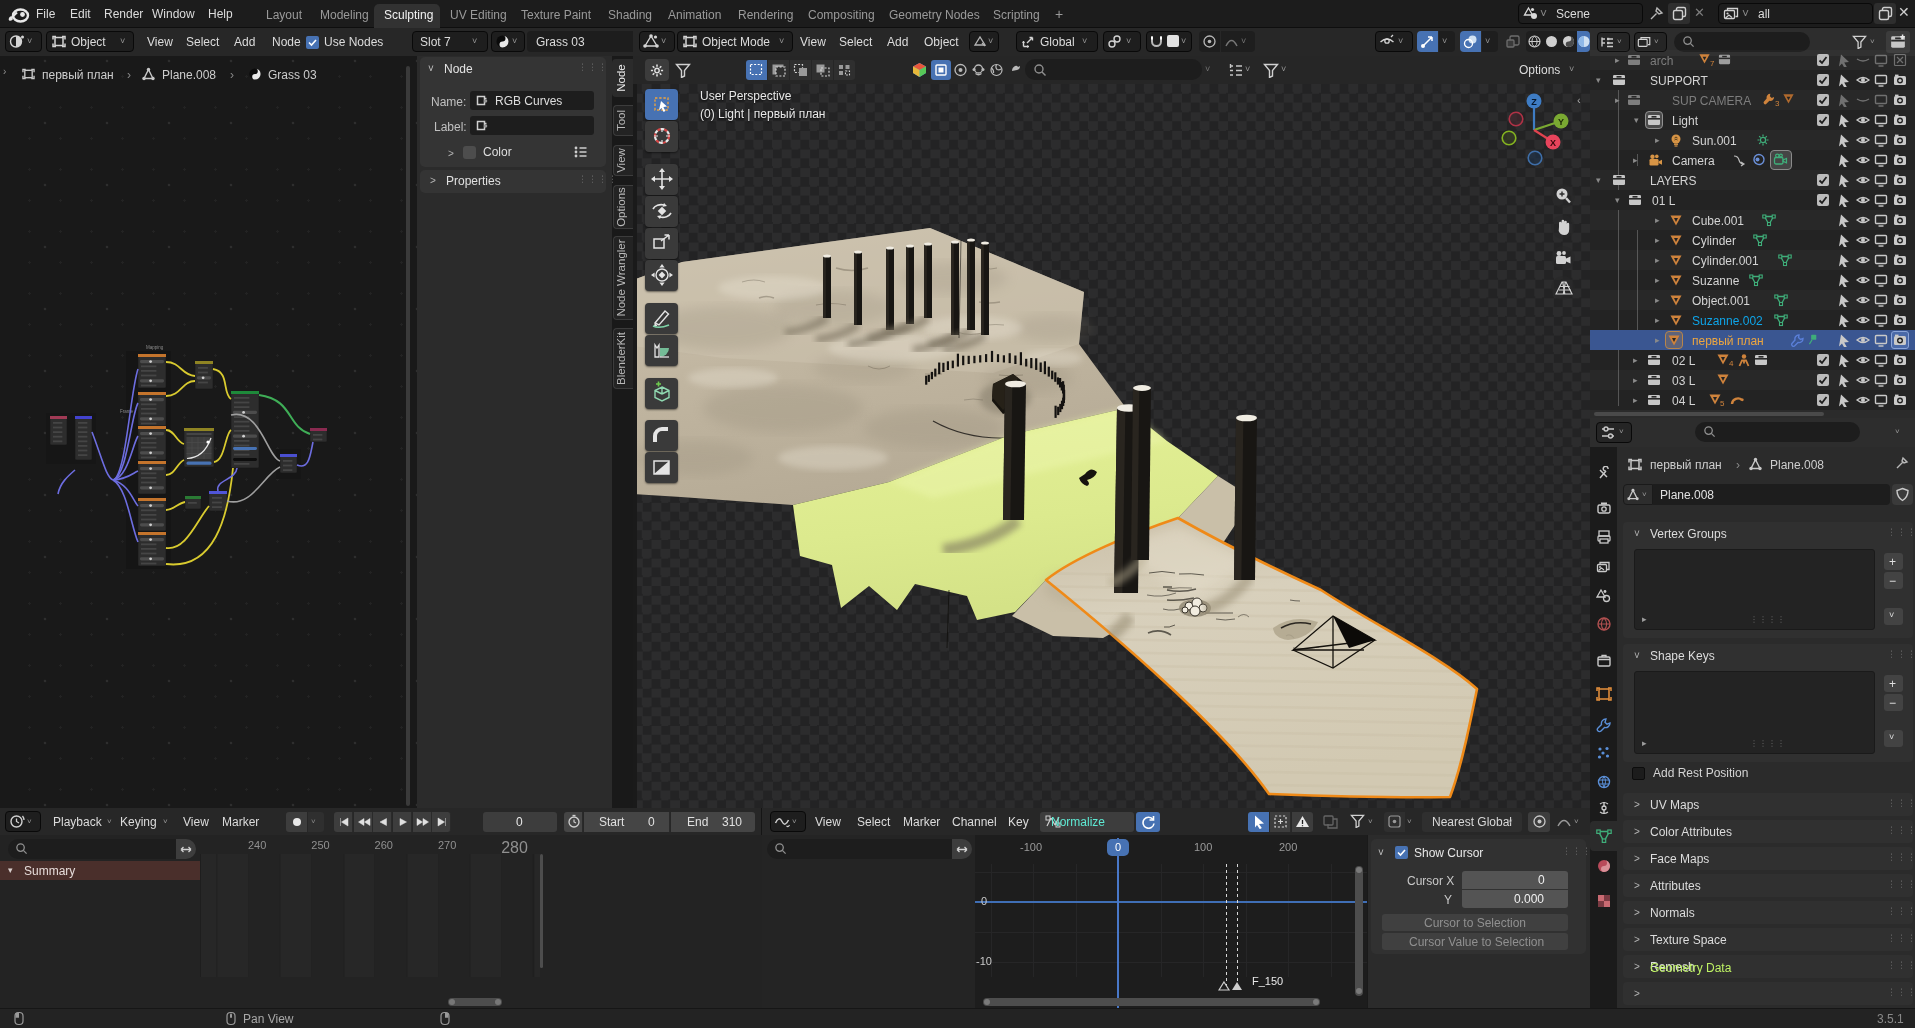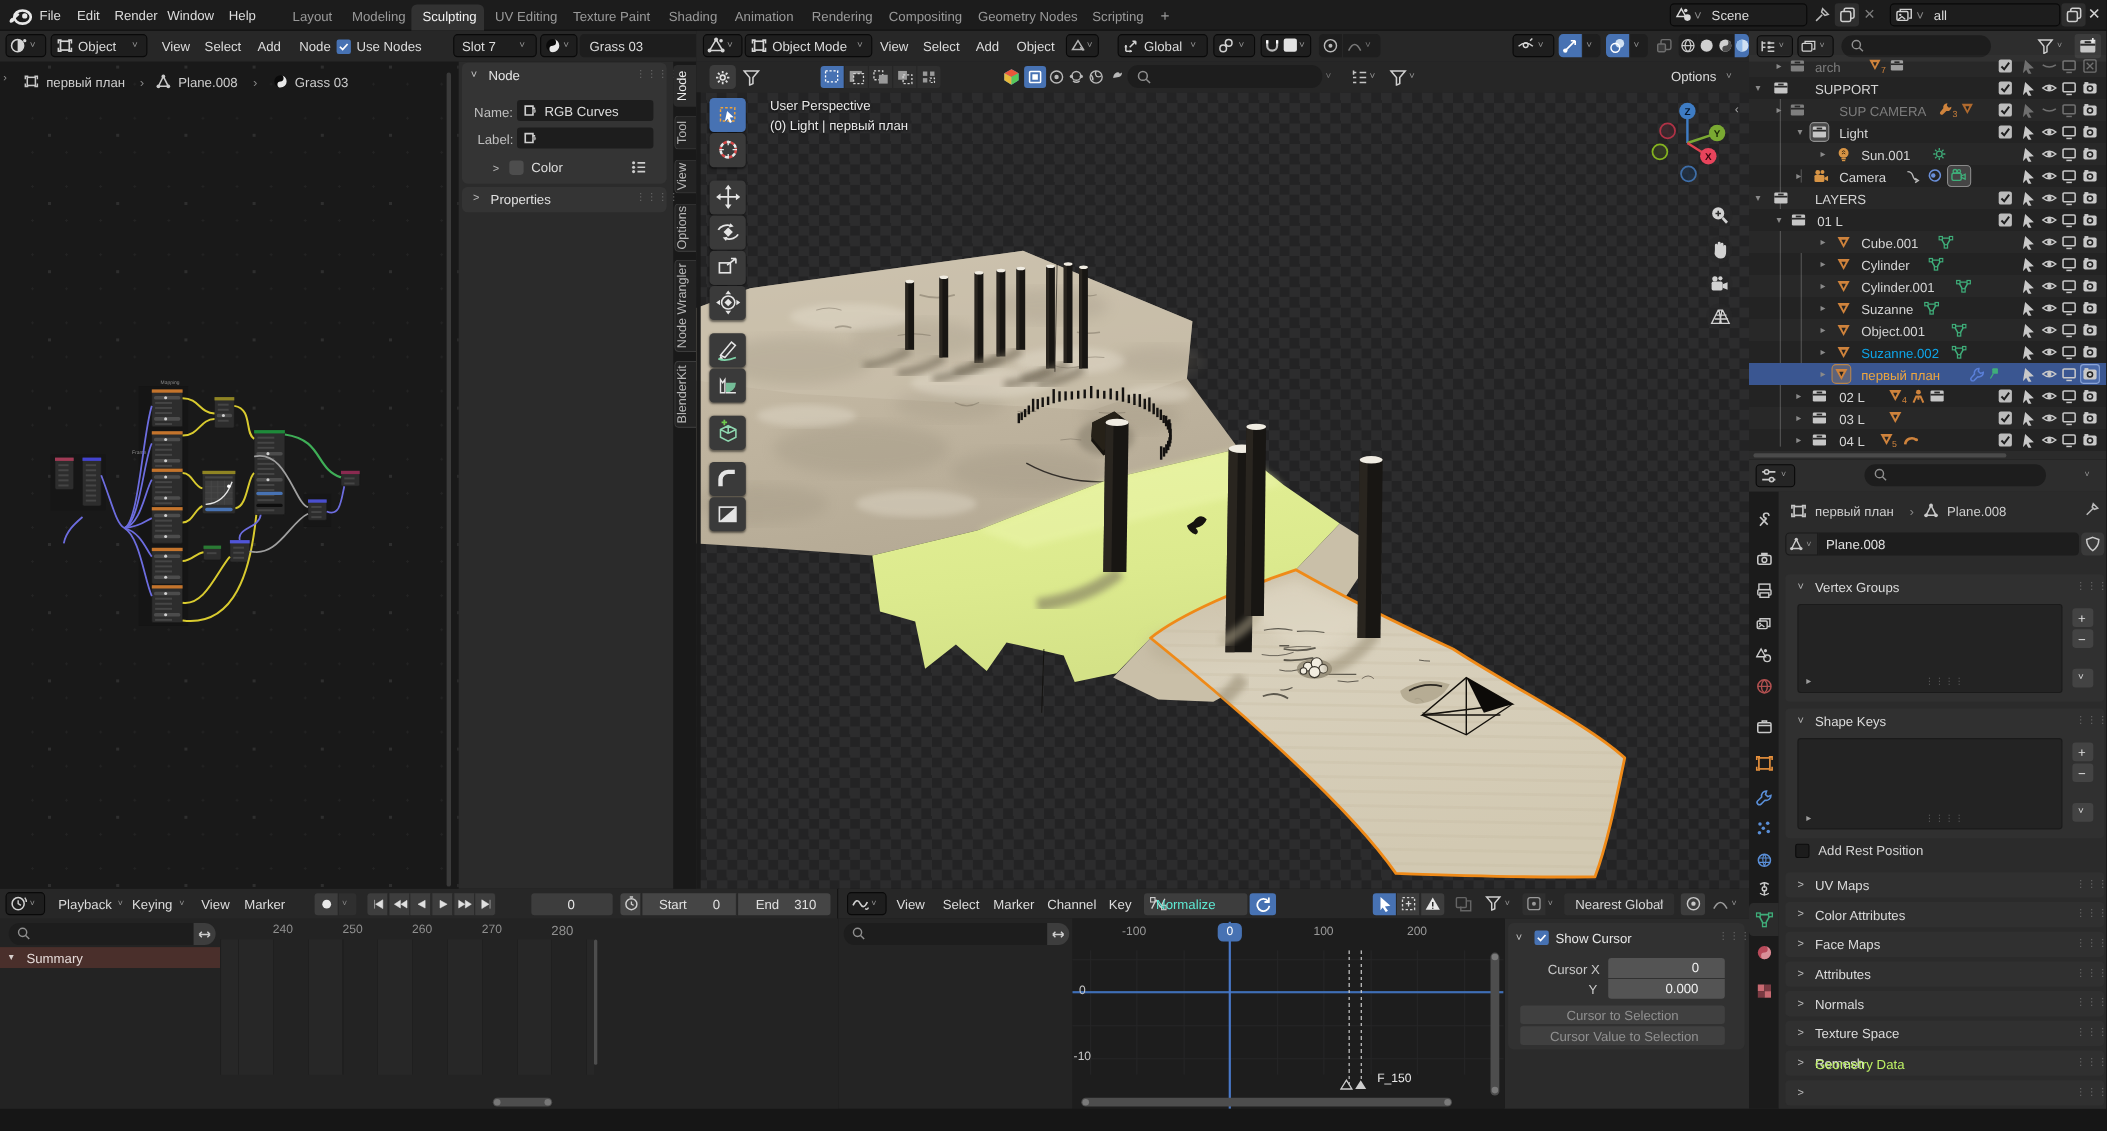--- a/index.html
+++ b/index.html
@@ -1646,21 +1646,21 @@
         <path d="M9 9 l3.5 3.5" stroke="#8f8f8f" stroke-width="1.4"></path>
       </svg>
 <div class="a" style="left:176px;top:31px;width:20px;height:20px;background:#3d3d3d;border-radius:0 10px 10px 0"></div>
 <svg class="a" style="left:178px;top:36px" width="16" height="11" viewBox="0 0 16 11">
         <path d="M3 5.5 h10 M3 5.5 l2.5-2.5 M3 5.5 l2.5 2.5 M13 5.5 l-2.5-2.5 M13 5.5 l-2.5 2.5" stroke="#d0d0d0" stroke-width="1.3" fill="none"></path>
       </svg>
 <div class="tx" style="left:248.0px;top:31px;color:#909090;font-size:11px">240</div>
 <div class="tx" style="left:311.3px;top:31px;color:#909090;font-size:11px">250</div>
 <div class="tx" style="left:374.6px;top:31px;color:#909090;font-size:11px">260</div>
 <div class="tx" style="left:437.9px;top:31px;color:#909090;font-size:11px">270</div>
-<div class="tx" style="left:501.2px;top:31px;color:#909090;font-size:12px">280</div>
+<div class="tx" style="left:501.2px;top:31px;color:#909090;font-size:16px">280</div>
 <div class="a" style="left:200px;top:46px;width:340px;height:123px;background:repeating-linear-gradient(90deg,#272727 0px,#272727 31.65px,#232323 31.65px,#232323 63.3px);background-position:16.4px 0;border-left:1px solid #1e1e1e"></div>
 <div class="a" style="left:200px;top:46px;width:340px;height:123px;background:repeating-linear-gradient(90deg,#1f1f1f 0px,#1f1f1f 1px,transparent 1px,transparent 31.65px);background-position:16.4px 0"></div>
 <div class="a" style="left:540px;top:46px;width:3px;height:114px;background:#4d4d4d;border-radius:1.5px"></div>
 <div class="a" style="left:0;top:53px;width:200px;height:19px;background:#4a2f2b"></div>
 <div class="tx" style="left:8px;top:57px;color:#d8cfcd;font-size:9px">▾</div>
 <div class="tx" style="left:24px;top:56px;color:#e6dcda">Summary</div>
 <div class="a" style="left:448px;top:190px;width:54px;height:8px;background:#4d4d4d;border-radius:4px"></div>
 <div class="a" style="left:449px;top:191px;width:6px;height:6px;background:#777;border-radius:3px"></div>
 <div class="a" style="left:495px;top:191px;width:6px;height:6px;background:#777;border-radius:3px"></div>
 </div>
@@ -1788,14 +1788,31 @@
 <div class="tx" style="left:776px;top:65px;color:#f0f0f0">0</div>
 <div class="tx" style="left:682px;top:85px;color:#c9c9c9">Y</div>
 <div class="a" style="left:700px;top:82px;width:106px;height:18px;background:#545454;border-radius:0 0 3px 3px"></div>
 <div class="tx" style="left:752px;top:84px;color:#f0f0f0">0.000</div>
 <div class="a" style="left:620px;top:106px;width:186px;height:17px;background:#404040;border-radius:3px"></div>
 <div class="tx" style="left:662px;top:108px;color:#909090">Cursor to Selection</div>
 <div class="a" style="left:620px;top:125px;width:186px;height:17px;background:#404040;border-radius:3px"></div>
 <div class="tx" style="left:647px;top:127px;color:#909090">Cursor Value to Selection</div>
 </div>
 
-
+<div class="a" id="status" style="left:0;top:1008px;width:1915px;height:20px;background:#232323">
+<div class="a" style="left:0;top:0;width:1915px;height:20px;background:#232323;border-top:1px solid #161616"></div>
+<svg class="a" style="left:12px;top:3px" width="14" height="15" viewBox="0 0 14 15">
+        <rect x="3" y="1.5" width="8" height="12" rx="3.5" fill="none" stroke="#9a9a9a" stroke-width="1.2"></rect>
+        <path d="M3.5 2.5 a3.5 3.5 0 0 1 3.5 -0.8 v5 h-3.5z" fill="#9a9a9a"></path>
+      </svg>
+<svg class="a" style="left:224px;top:3px" width="14" height="15" viewBox="0 0 14 15">
+        <rect x="3" y="1.5" width="8" height="12" rx="3.5" fill="none" stroke="#9a9a9a" stroke-width="1.2"></rect>
+        <rect x="6" y="2.5" width="2" height="4.5" rx="1" fill="#9a9a9a"></rect>
+      </svg>
+<div class="tx" style="left:243px;top:4px;color:#a8a8a8">Pan View</div>
+<svg class="a" style="left:438px;top:3px" width="14" height="15" viewBox="0 0 14 15">
+        <rect x="3" y="1.5" width="8" height="12" rx="3.5" fill="none" stroke="#9a9a9a" stroke-width="1.2"></rect>
+        <path d="M10.5 2.5 a3.5 3.5 0 0 0 -3.5 -0.8 v5 h3.5z" fill="#9a9a9a"></path>
+      </svg>
+<div class="tx" style="left:1877px;top:4px;color:#8a8a8a">3.5.1</div>
 </div>
 
+</div>
+
 </body></html>

